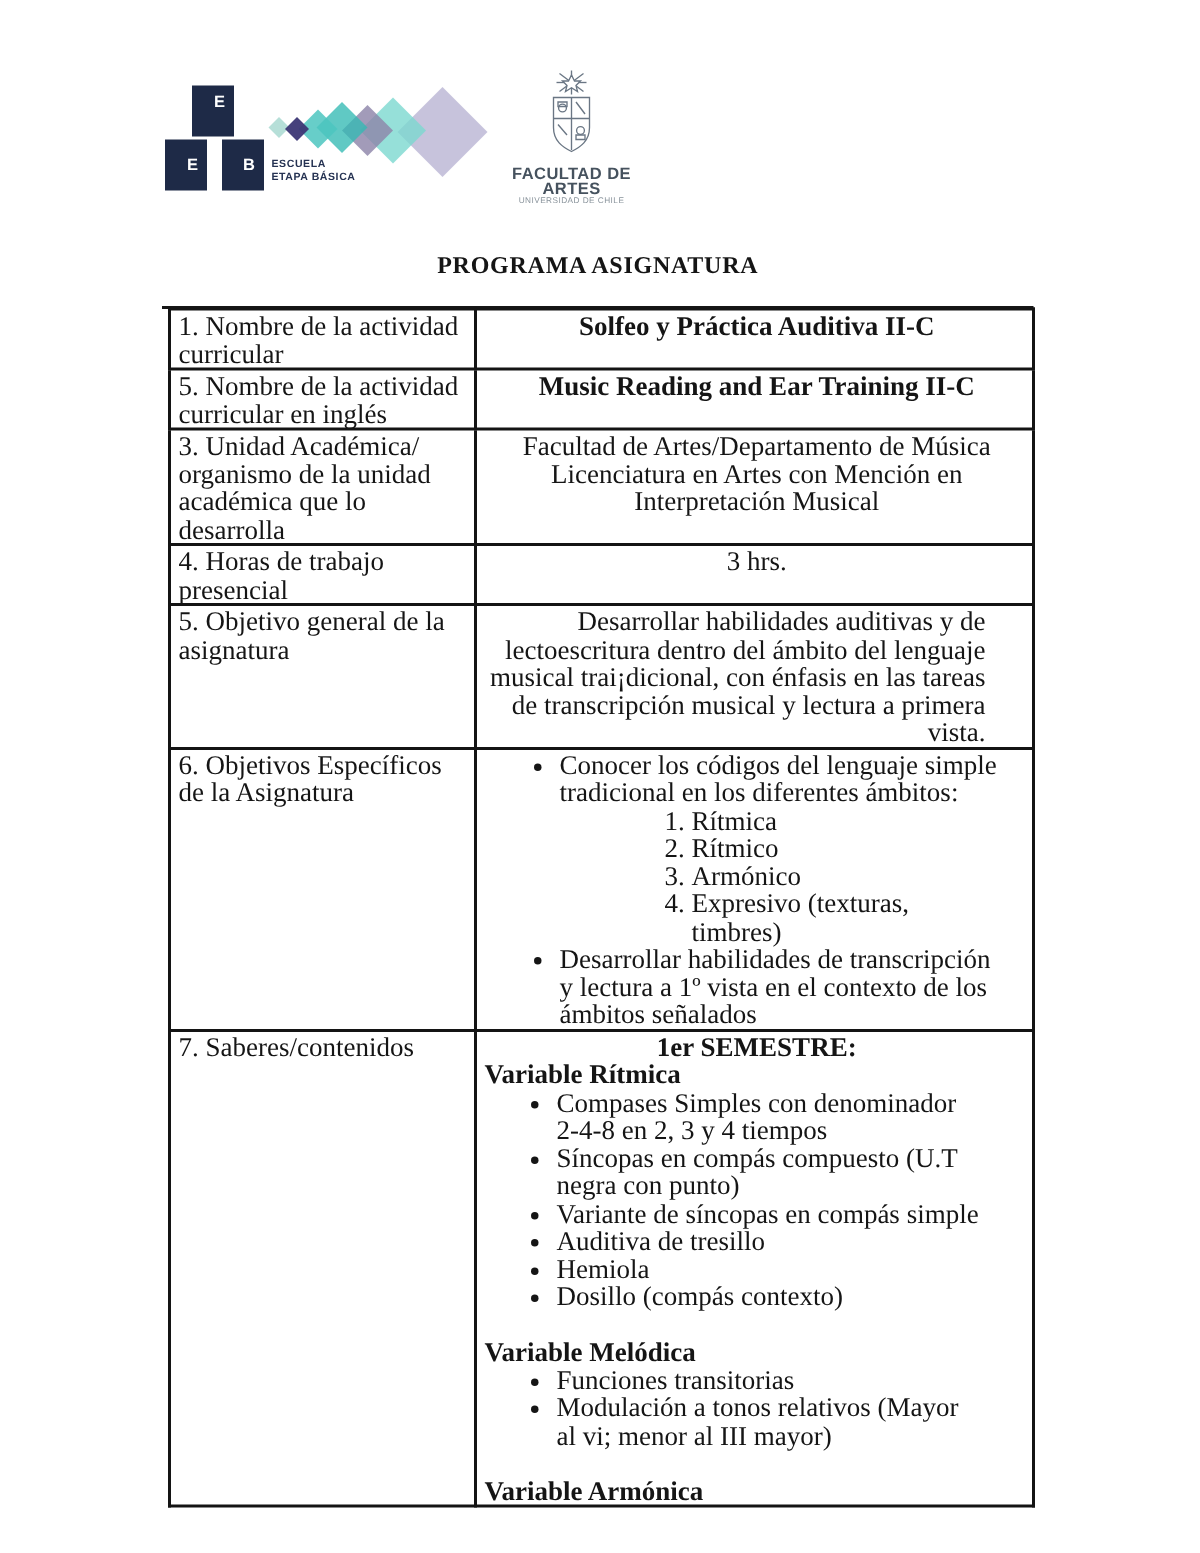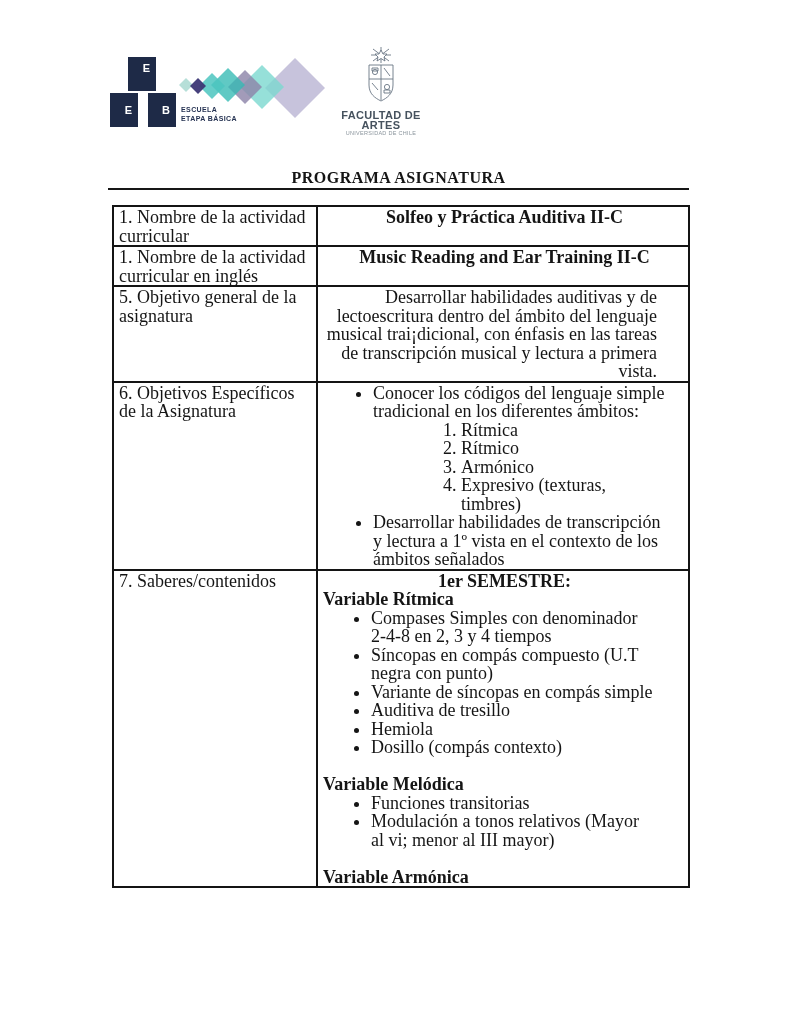--- a/index.html
+++ b/index.html
@@ -19,21 +19,21 @@
   .school-label{position:absolute;left:181px;top:106px;
       font-family:"Liberation Sans", sans-serif;font-weight:bold;font-size:7px;line-height:8.5px;
       color:#253252;letter-spacing:.4px;white-space:pre-line;}
   .crest{position:absolute;left:337px;top:46px;width:88px;text-align:center;}
   .crest-title{font-family:"Liberation Sans", sans-serif;font-weight:bold;font-size:11px;
       line-height:10px;color:#46525e;letter-spacing:.3px;margin-top:2px;}
   .crest-sub{font-family:"Liberation Sans", sans-serif;font-size:5.5px;line-height:7px;
       color:#8a949c;letter-spacing:.3px;}
   
   .title-wrap{position:absolute;left:108px;top:168px;width:581px;text-align:center;
-      border-bottom:2px solid #161616;padding-bottom:0;}
+      border-bottom:2px solid #161616;padding-bottom:16px;}
   .title-wrap h1{margin:0;font-size:16px;line-height:20px;font-weight:bold;letter-spacing:.5px;}
   
   table.doc{position:absolute;left:112px;top:205px;width:576px;border-collapse:collapse;
       table-layout:fixed;font-size:18px;line-height:18.5px;}
   table.doc td{border:2px solid #141414;vertical-align:top;padding:1px 2px 0 5px;}
   td.label{padding:1px 10px 0 5px;}
   td.value.center{text-align:center;}
   .bold{font-weight:bold;margin-left:12px;}
   tr.r1{height:37px} tr.r2{height:38px} tr.r3{height:55px} tr.r4{height:37px}
   tr.r5{height:71px} tr.r6{height:148px} tr.r7{height:317px}
@@ -108,22 +108,32 @@
     <colgroup>
         <col style="width:204px">
         <col style="width:372px">
       </colgroup>
     <tbody>
         <tr class="r1">
       <td class="label">1. Nombre de la actividad curricular</td>
       <td class="value center bold">Solfeo y Práctica Auditiva II-C</td>
     </tr>
     <tr class="r2">
-      <td class="label">1. Nombre de la actividad curricular en inglés</td>
+      <td class="label">5. Nombre de la actividad curricular en inglés</td>
       <td class="value center bold">Music Reading and Ear Training II-C</td>
+    </tr>
+    <tr class="r3">
+      <td class="label">3. Unidad Académica/ organismo de la unidad académica que lo desarrolla</td>
+      <td class="value center">
+        <div class="w338">Facultad de Artes/Departamento de Música Licenciatura en Artes con Mención en Interpretación Musical</div>
+      </td>
+    </tr>
+    <tr class="r4">
+      <td class="label">4. Horas de trabajo presencial</td>
+      <td class="value center">3 hrs.</td>
     </tr>
     <tr class="r5">
       <td class="label">5. Objetivo general de la asignatura</td>
       <td class="value">
         <div class="w334">Desarrollar habilidades auditivas y de lectoescritura dentro del ámbito del lenguaje musical trai¡dicional, con énfasis en las tareas de transcripción musical y lectura a primera vista.</div>
       </td>
     </tr>
     <tr class="r6">
       <td class="label">6. Objetivos Específicos de la Asignatura</td>
       <td class="value">

